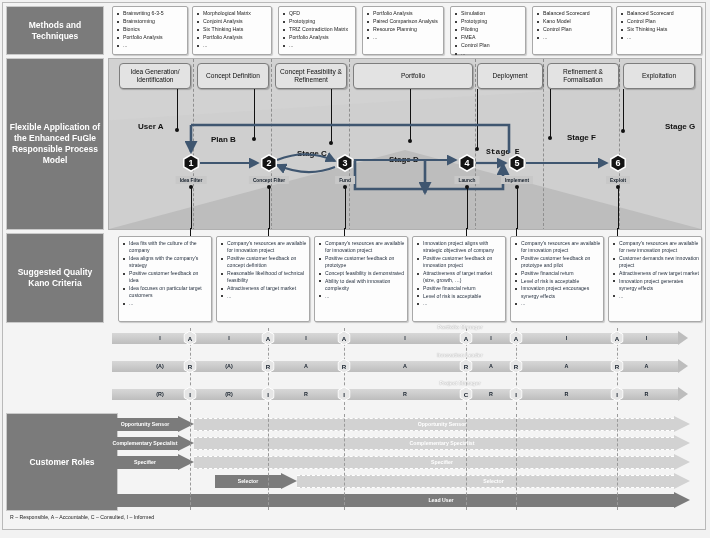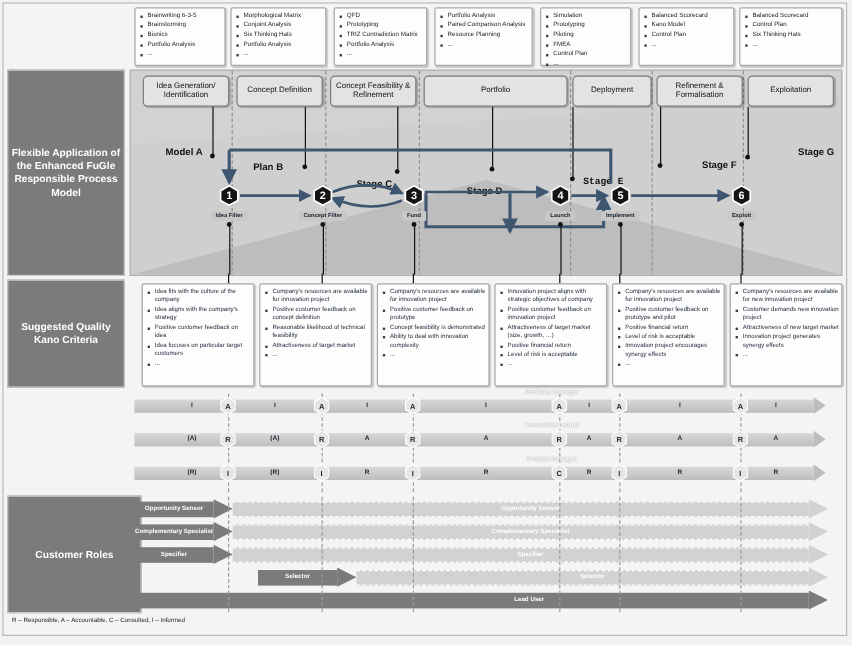--- a/index.html
+++ b/index.html
@@ -56,20 +56,23 @@
   .clbl{position:absolute;font-size:5.2px;font-weight:bold;color:#ffffff;white-space:nowrap;transform:translate(-50%,-50%);}
 
   #legend{position:absolute;left:10px;top:514px;font-size:5.2px;color:#1b1b1b;}
 </style>
 </head>
 <body>
 
 <div id="page">
   <div id="frame"></div>
 
+  <div class="rowlabel" style="top:6px;height:49px;width:98px;">
+    <span>Methods and Techniques</span>
+  </div>
   <div class="rowlabel" style="top:58px;height:172px;width:98px;">
     <span>Flexible Application of the Enhanced FuGle Responsible Process Model</span>
   </div>
   <div class="rowlabel" style="top:233px;height:90px;width:98px;">
     <span>Suggested Quality Kano Criteria</span>
   </div>
   <div class="rowlabel" style="top:413px;height:98px;width:112px;">
     <span>Customer Roles</span>
   </div>
 
@@ -164,36 +167,36 @@
         </div>
         <div class="phasebox" style="left: 368px; top: 4px; width: 66px; height: 26px;">
           <span>Deployment</span>
         </div>
         <div class="phasebox" style="left: 438px; top: 4px; width: 72px; height: 26px;">
           <span>Refinement &amp; Formalisation</span>
         </div>
         <div class="phasebox" style="left: 514px; top: 4px; width: 72px; height: 26px;">
           <span>Exploitation</span>
         </div>
-        <div class="stagelbl" style="left: 29px; top: 63px;">Model A</div>
+        <div class="stagelbl" style="left: 29px; top: 63px;">User A</div>
         <div class="vconn" style="left: 68px; top: 30px; height: 41px;"></div>
         <div class="vdot" style="left: 68px; top: 71px;"></div>
         <div class="stagelbl" style="left: 102px; top: 76px;">Plan B</div>
         <div class="vconn" style="left: 145px; top: 30px; height: 50px;"></div>
         <div class="vdot" style="left: 145px; top: 80px;"></div>
         <div class="stagelbl" style="left: 188px; top: 90px;">Stage C</div>
         <div class="vconn" style="left: 222px; top: 30px; height: 54px;"></div>
         <div class="vdot" style="left: 222px; top: 84px;"></div>
         <div class="stagelbl" style="left: 280px; top: 96px;">Stage D</div>
         <div class="vconn" style="left: 301px; top: 30px; height: 52px;"></div>
         <div class="vdot" style="left: 301px; top: 82px;"></div>
         <div class="stagelbl" style="left: 377px; top: 88px; font-family: Liberation Mono, monospace;">Stage E</div>
         <div class="vconn" style="left: 368px; top: 30px; height: 60px;"></div>
         <div class="vdot" style="left: 368px; top: 90px;"></div>
-        <div class="stagelbl" style="left: 458px; top: 74px; margin-left: 18px;">Stage F</div>
+        <div class="stagelbl" style="left: 458px; top: 74px;">Stage F</div>
         <div class="vconn" style="left: 441px; top: 30px; height: 49px;"></div>
         <div class="vdot" style="left: 441px; top: 79px;"></div>
         <div class="stagelbl" style="left: 529px; top: 63px; margin-left: 27px;">Stage G</div>
         <div class="vconn" style="left: 514px; top: 30px; height: 42px;"></div>
         <div class="vdot" style="left: 514px; top: 72px;"></div>
         <svg viewBox="0 0 594 172" preserveAspectRatio="none" style="position: absolute; left: 0px; top: 0px; width: 594px; height: 172px;">
           <defs>
             <marker id="ah" markerWidth="5" markerHeight="5" refX="4.2" refY="2.5" orient="auto">
               <path d="M0,0 L5,2.5 L0,5 z" fill="#3f5670"></path>
             </marker>

